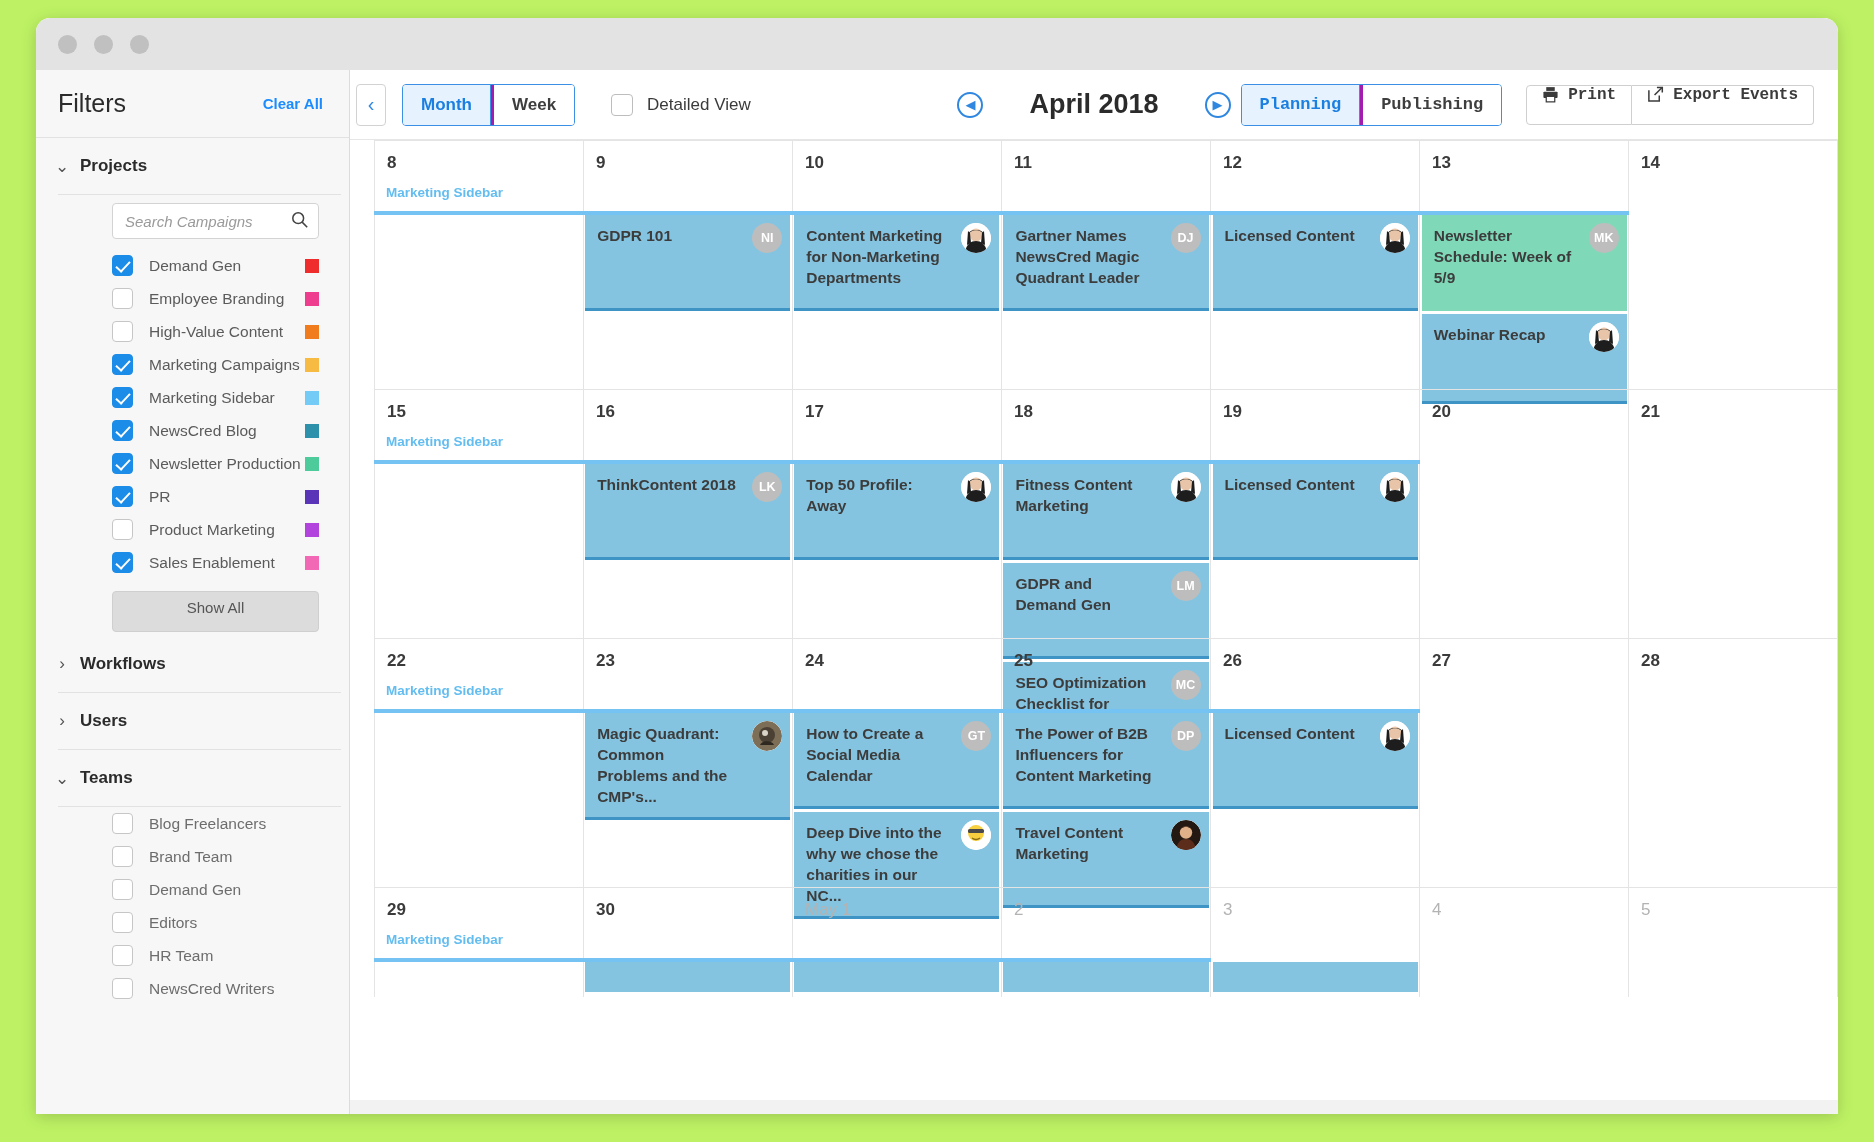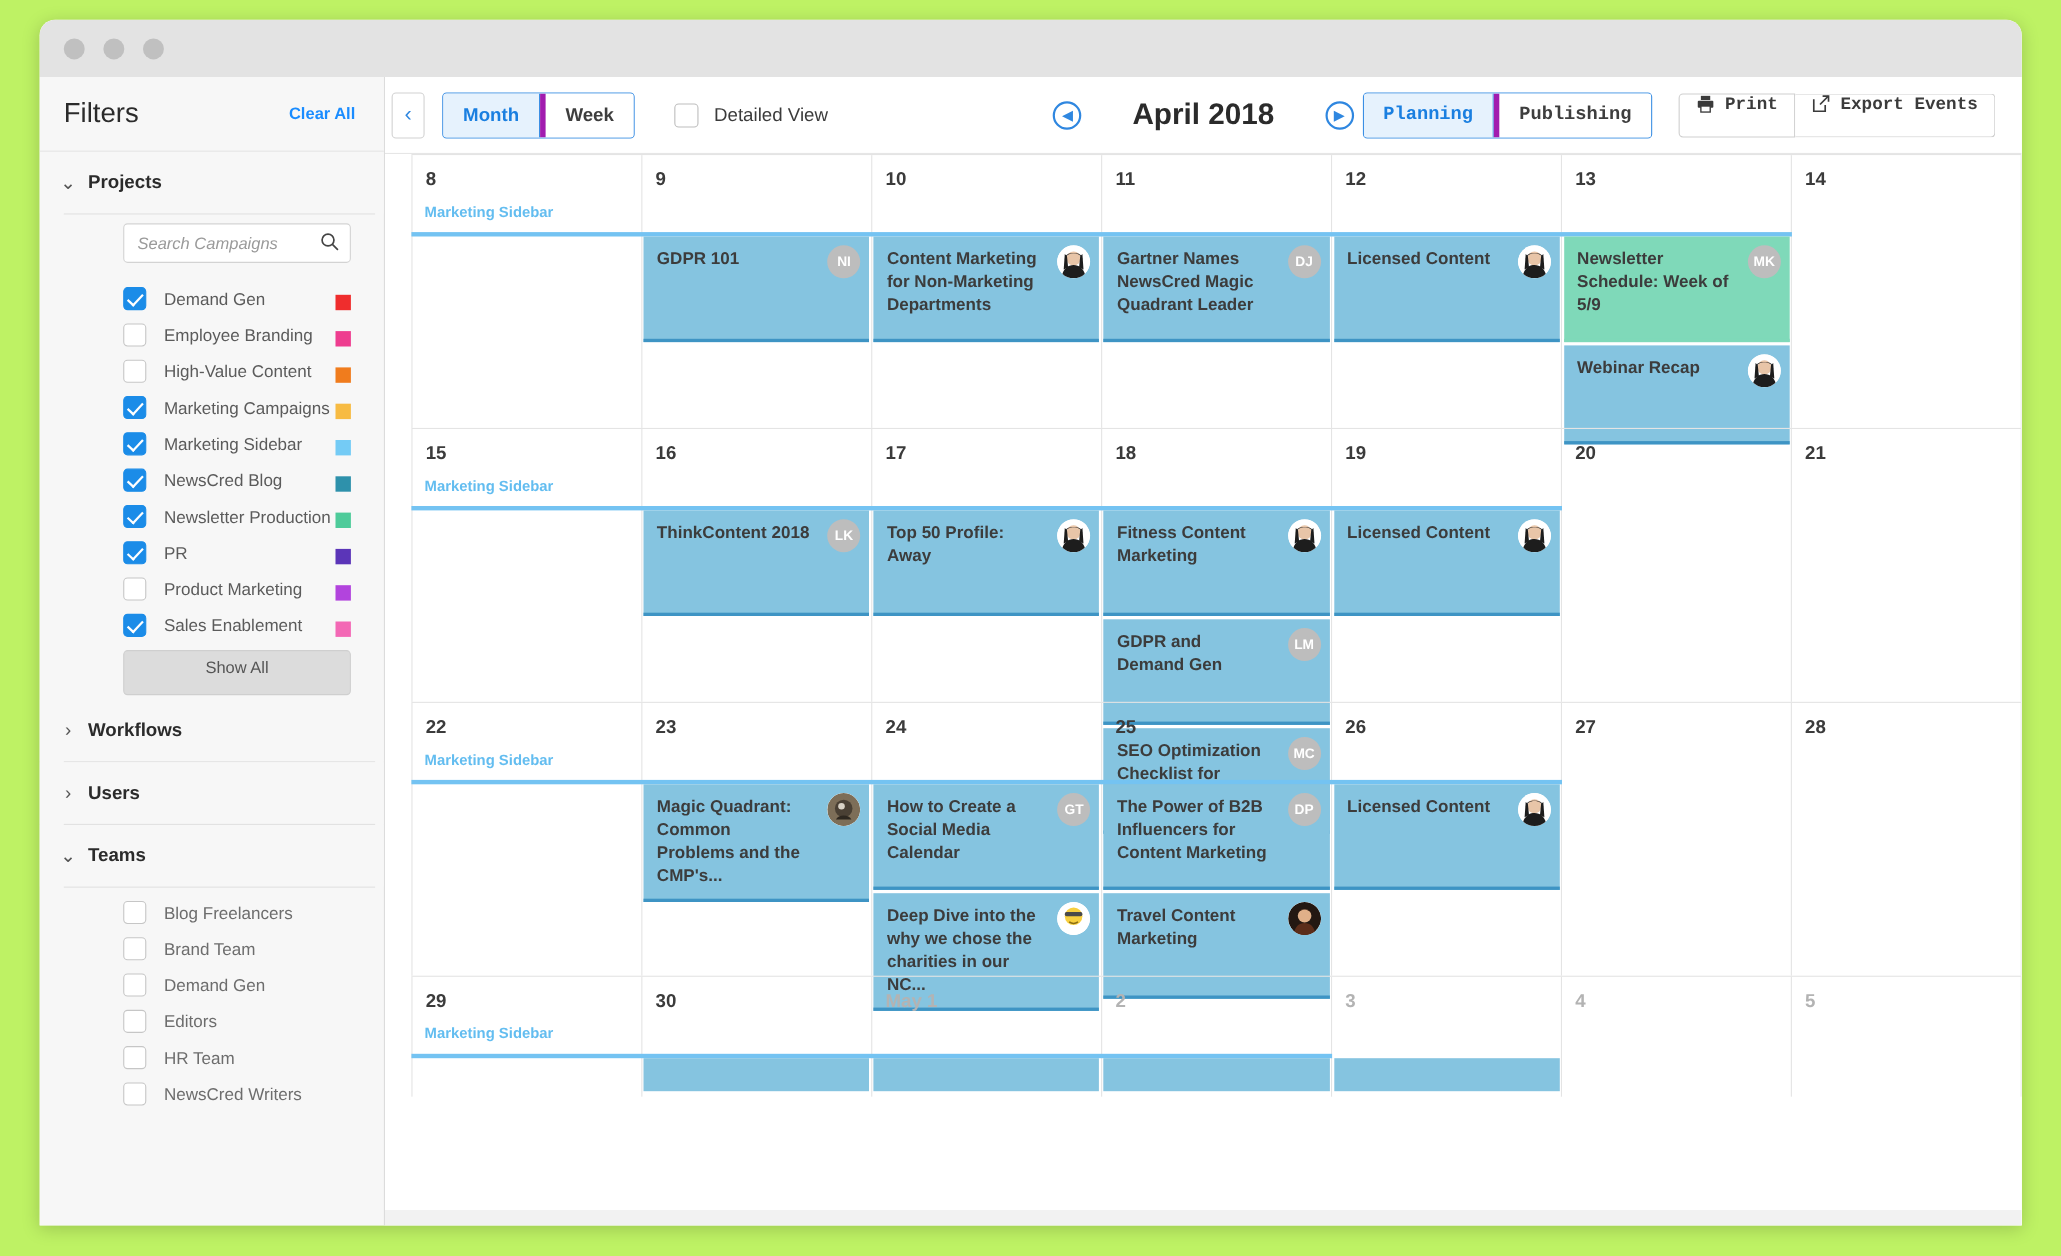--- a/index.html
+++ b/index.html
@@ -83,21 +83,21 @@
     font-family: "Liberation Sans", sans-serif;
     outline: none;
   }
   .search-input::placeholder { color: #9a9a9a; font-style: italic; }
   .search-icon {
     position: absolute; right: 10px; top: 8px;
     width: 18px; height: 18px; pointer-events: none;
   }
 
   .check-row {
-    display: flex; align-items: flex-end;
+    display: flex; align-items: center;
     height: 33px;
     padding-left: 76px; padding-right: 30px;
   }
   .cbox {
     width: 21px; height: 21px; border-radius: 4px;
     border: 1px solid #c6c6c6; background: #fff;
     flex: 0 0 auto; margin-right: 16px;
     position: relative; cursor: pointer;
   }
   .cbox.on { background: #1b8ce8; border-color: #1b8ce8; }
@@ -141,21 +141,21 @@
     display: flex; border: 1px solid #cfcfcf; border-radius: 4px; overflow: hidden;
   }
   .seg div {
     padding: 0 18px; height: 40px; line-height: 40px;
     font-size: 17px; color: #3e3e3e; background: #fff; cursor: pointer;
     font-weight: bold;
   }
   .seg div.active { background: #e6f2fd; color: #1a7fe0; }
   .seg.blue { border-color: #3b8fe4; }
   .seg.blue div.active { border-right: 1px solid #3b8fe4; }
-  .seg div + div { border-left: 5px solid #a21caf; }
+  .seg div + div { border-left: 3px solid #a21caf; }
 
   .detailed {
     display: flex; align-items: center; margin-left: 36px;
     font-size: 17px; color: #3b3b3b; cursor: pointer;
   }
   .detailed .cbox { width: 22px; height: 22px; margin-right: 14px; border-color: #bdbdbd; }
 
   .nav-circle {
     width: 26px; height: 26px; border-radius: 50%;
     border: 2px solid #2f87e0; color: #2f87e0;
@@ -195,21 +195,21 @@
   .week { position: relative; border-top: 1px solid #e4e4e4; }
   .week.r0, .week.r1, .week.r2 { height: 249px; }
   .week.r3 { height: 110px; }
   .daycols { position: absolute; inset: 0; display: flex; }
   .daycol { flex: 1 1 0; border-right: 1px solid #e4e4e4; position: relative; }
   .daycol:first-child { border-left: 1px solid #e4e4e4; }
   .daynum {
     font-size: 17px; font-weight: bold; color: #3b3b3b;
     padding: 12px 0 0 12px;
   }
-  .daynum.muted { color: #b3b3b3; font-weight: bold; }
+  .daynum.muted { color: #b3b3b3; font-weight: normal; }
 
   .allday-label {
     position: absolute; left: 12px; top: 44px;
     font-size: 13.5px; color: #63bdf0; font-weight: bold;
     white-space: nowrap;
   }
   .allday-bar {
     position: absolute; height: 4px; background: #74c3f2;
     top: 70px; left: 0;
   }

